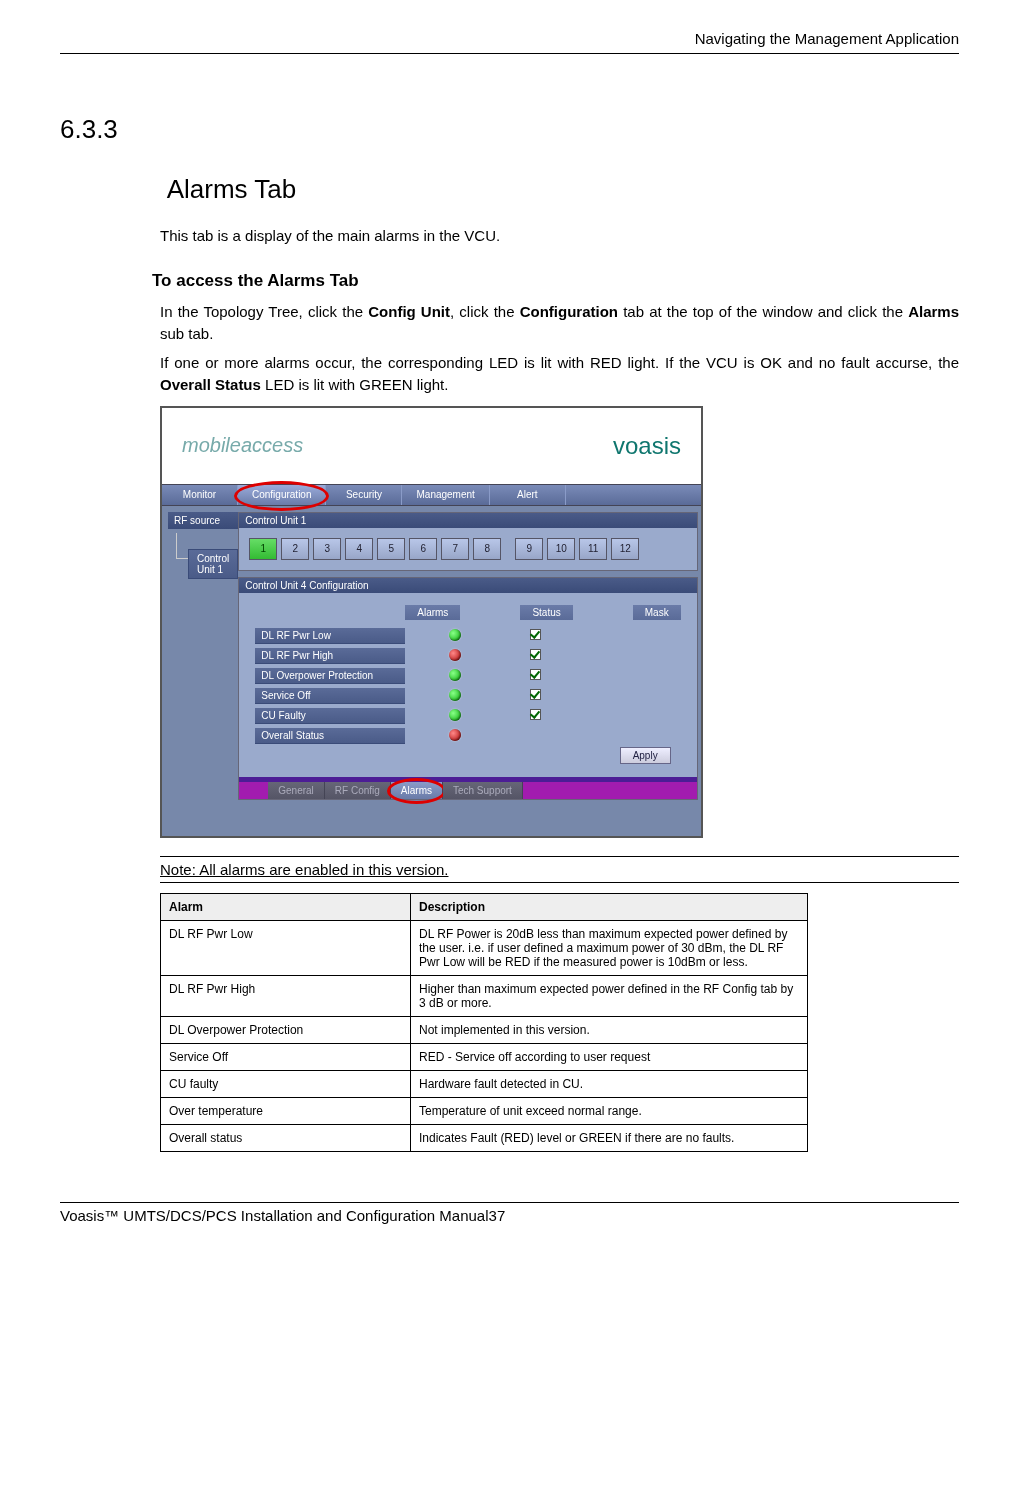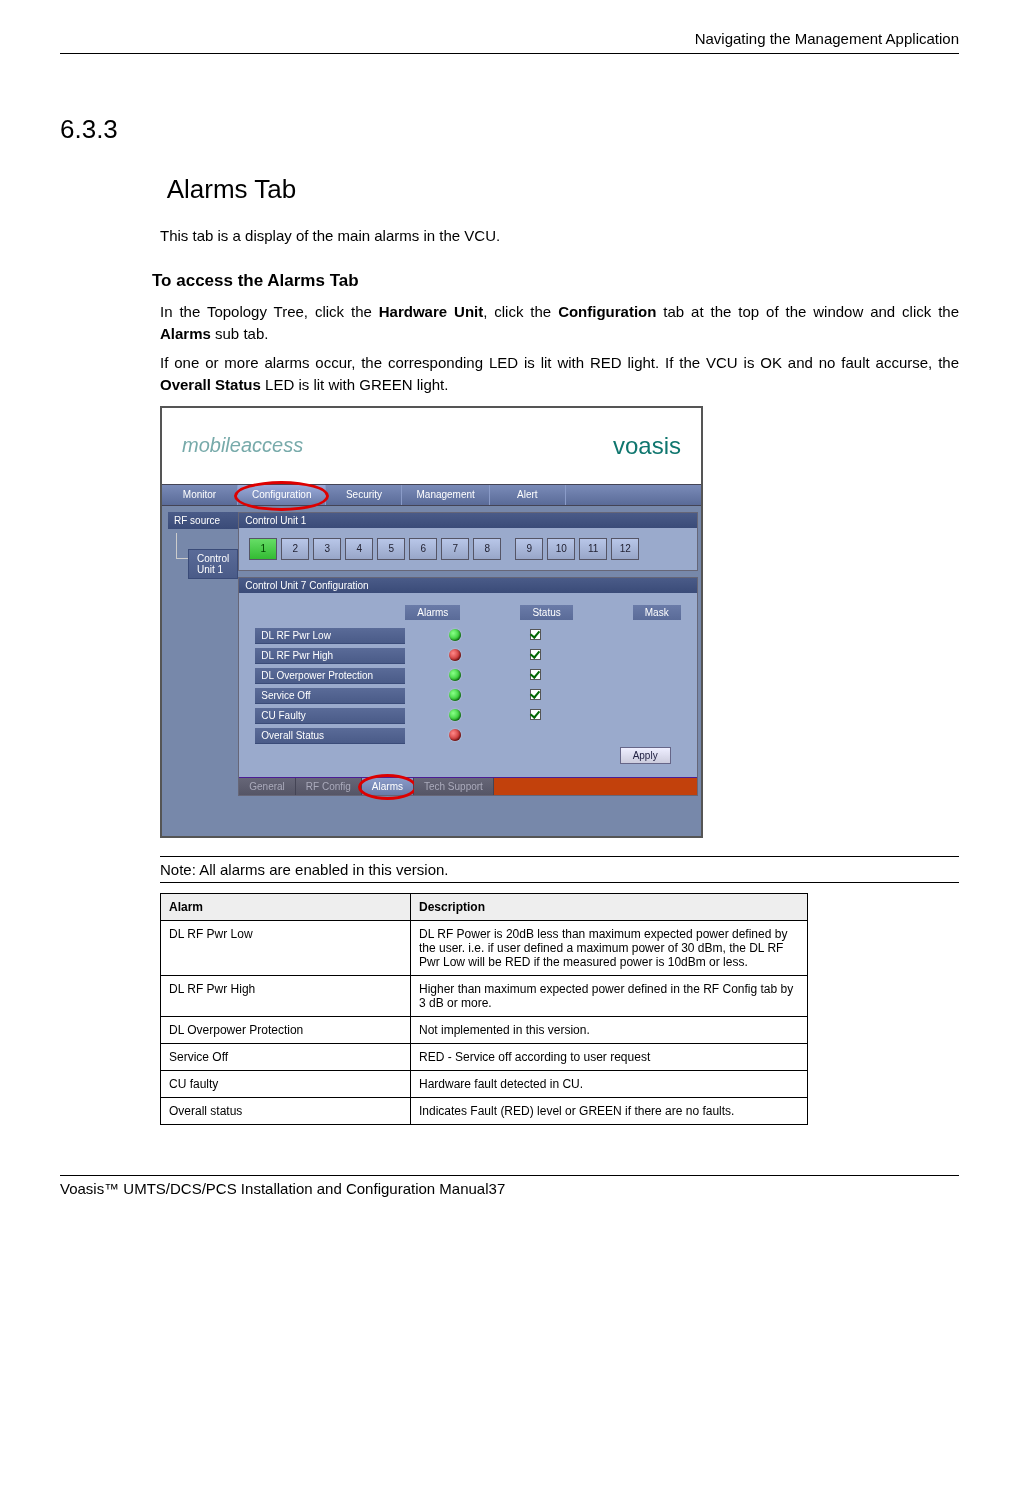--- a/index.html
+++ b/index.html
@@ -214,22 +214,23 @@
   .apply-row { text-align:right; padding: 4px 10px 8px 0; }
   .apply-btn {
     background: linear-gradient(#eef, #ccd);
     border:1px solid #668;
     padding:2px 12px;
     font-size:10px;
     color:#224;
   }
   .subtabs {
     display:flex;
-    background:#c2410c;
-    border-top:1px solid #4c1d95;
+    background:#a21caf;
+    border-top:5px solid #4c1d95;
+    padding-left:29px;
   }
   .subtab {
     padding:3px 10px;
     font-size:10px;
     color:#aab;
     background: linear-gradient(#667,#556);
     border-right:1px solid #445;
     position:relative;
   }
   .subtab.active { color:#fff; background:linear-gradient(#8a9bc8,#6a7ba8); }
@@ -240,20 +241,21 @@
     border:3px solid #d00;
     border-radius:50%;
     pointer-events:none;
   }
   .note-block {
     margin: 18px 0 10px 100px;
     border-top: 1px solid #000;
     border-bottom: 1px solid #000;
     padding: 4px 0;
     font-size: 15px;
+    text-decoration: underline;
   }
   table.desc {
     margin: 8px 0 0 100px;
     border-collapse: collapse;
     width: 648px;
     font-size: 12px;
   }
   table.desc th, table.desc td {
     border: 1px solid #000;
     padding: 6px 8px;
@@ -281,21 +283,21 @@
   <h2 class="section-heading">
     <span class="section-num">6.3.3</span>
     <span class="section-title">Alarms Tab</span>
   </h2>
 
   <p class="body-text">This tab is a display of the main alarms in the VCU.</p>
 
   <div class="sub-heading">To access the Alarms Tab</div>
 
   <p class="body-text">
-    <span>In the Topology Tree, click the </span><span class="bold">Hardware Unit</span><span>, click the </span><span class="bold">Configuration</span><span> tab at the top of the window and click the </span><span class="bold">Alarms</span><span> sub tab.</span>
+    <span>In the Topology Tree, click the </span><span class="bold">Config Unit</span><span>, click the </span><span class="bold">Configuration</span><span> tab at the top of the window and click the </span><span class="bold">Alarms</span><span> sub tab.</span>
   </p>
 
   <p class="body-text">
     <span>If one or more alarms occur, the corresponding LED is lit with RED light. If the VCU is OK and no fault accurse, the </span><span class="bold">Overall Status</span><span> LED is lit with GREEN light.</span>
   </p>
 
   <div class="screenshot-frame">
     <div class="app-header">
       <span class="logo-mobile">mobileaccess</span>
       <span class="logo-voasis">voasis</span>
@@ -328,21 +330,21 @@
               <div class="port">7</div>
               <div class="port">8</div>
               <div class="port-gap"></div>
               <div class="port">9</div>
               <div class="port">10</div>
               <div class="port">11</div>
               <div class="port">12</div>
             </div>
         </div>
         <div class="panel">
-          <div class="panel-title">Control Unit 7 Configuration</div>
+          <div class="panel-title">Control Unit 4 Configuration</div>
           <div class="config-body">
             <div class="col-headers">
               <span class="col-h">Alarms</span>
               <span class="col-h">Status</span>
               <span class="col-h">Mask</span>
             </div>
             <div id="alarm-rows">
                 <div class="alarm-row">
                   <div class="alarm-label">DL RF Pwr Low</div>
                   <div class="led-cell"><span class="led green"></span></div>
@@ -413,20 +415,24 @@
         </tr>
         <tr>
           <td>Service Off</td>
           <td>RED - Service off according to user request</td>
         </tr>
         <tr>
           <td>CU faulty</td>
           <td>Hardware fault detected in CU.</td>
         </tr>
         <tr>
+          <td>Over temperature</td>
+          <td>Temperature of unit exceed normal range.</td>
+        </tr>
+        <tr>
           <td>Overall status</td>
           <td>Indicates Fault (RED) level or GREEN if there are no faults.</td>
         </tr>
       </tbody>
   </table>
 </div>
 
 <div class="footer">
   <span>Voasis™ UMTS/DCS/PCS Installation and Configuration Manual</span>
   <span>37</span>

